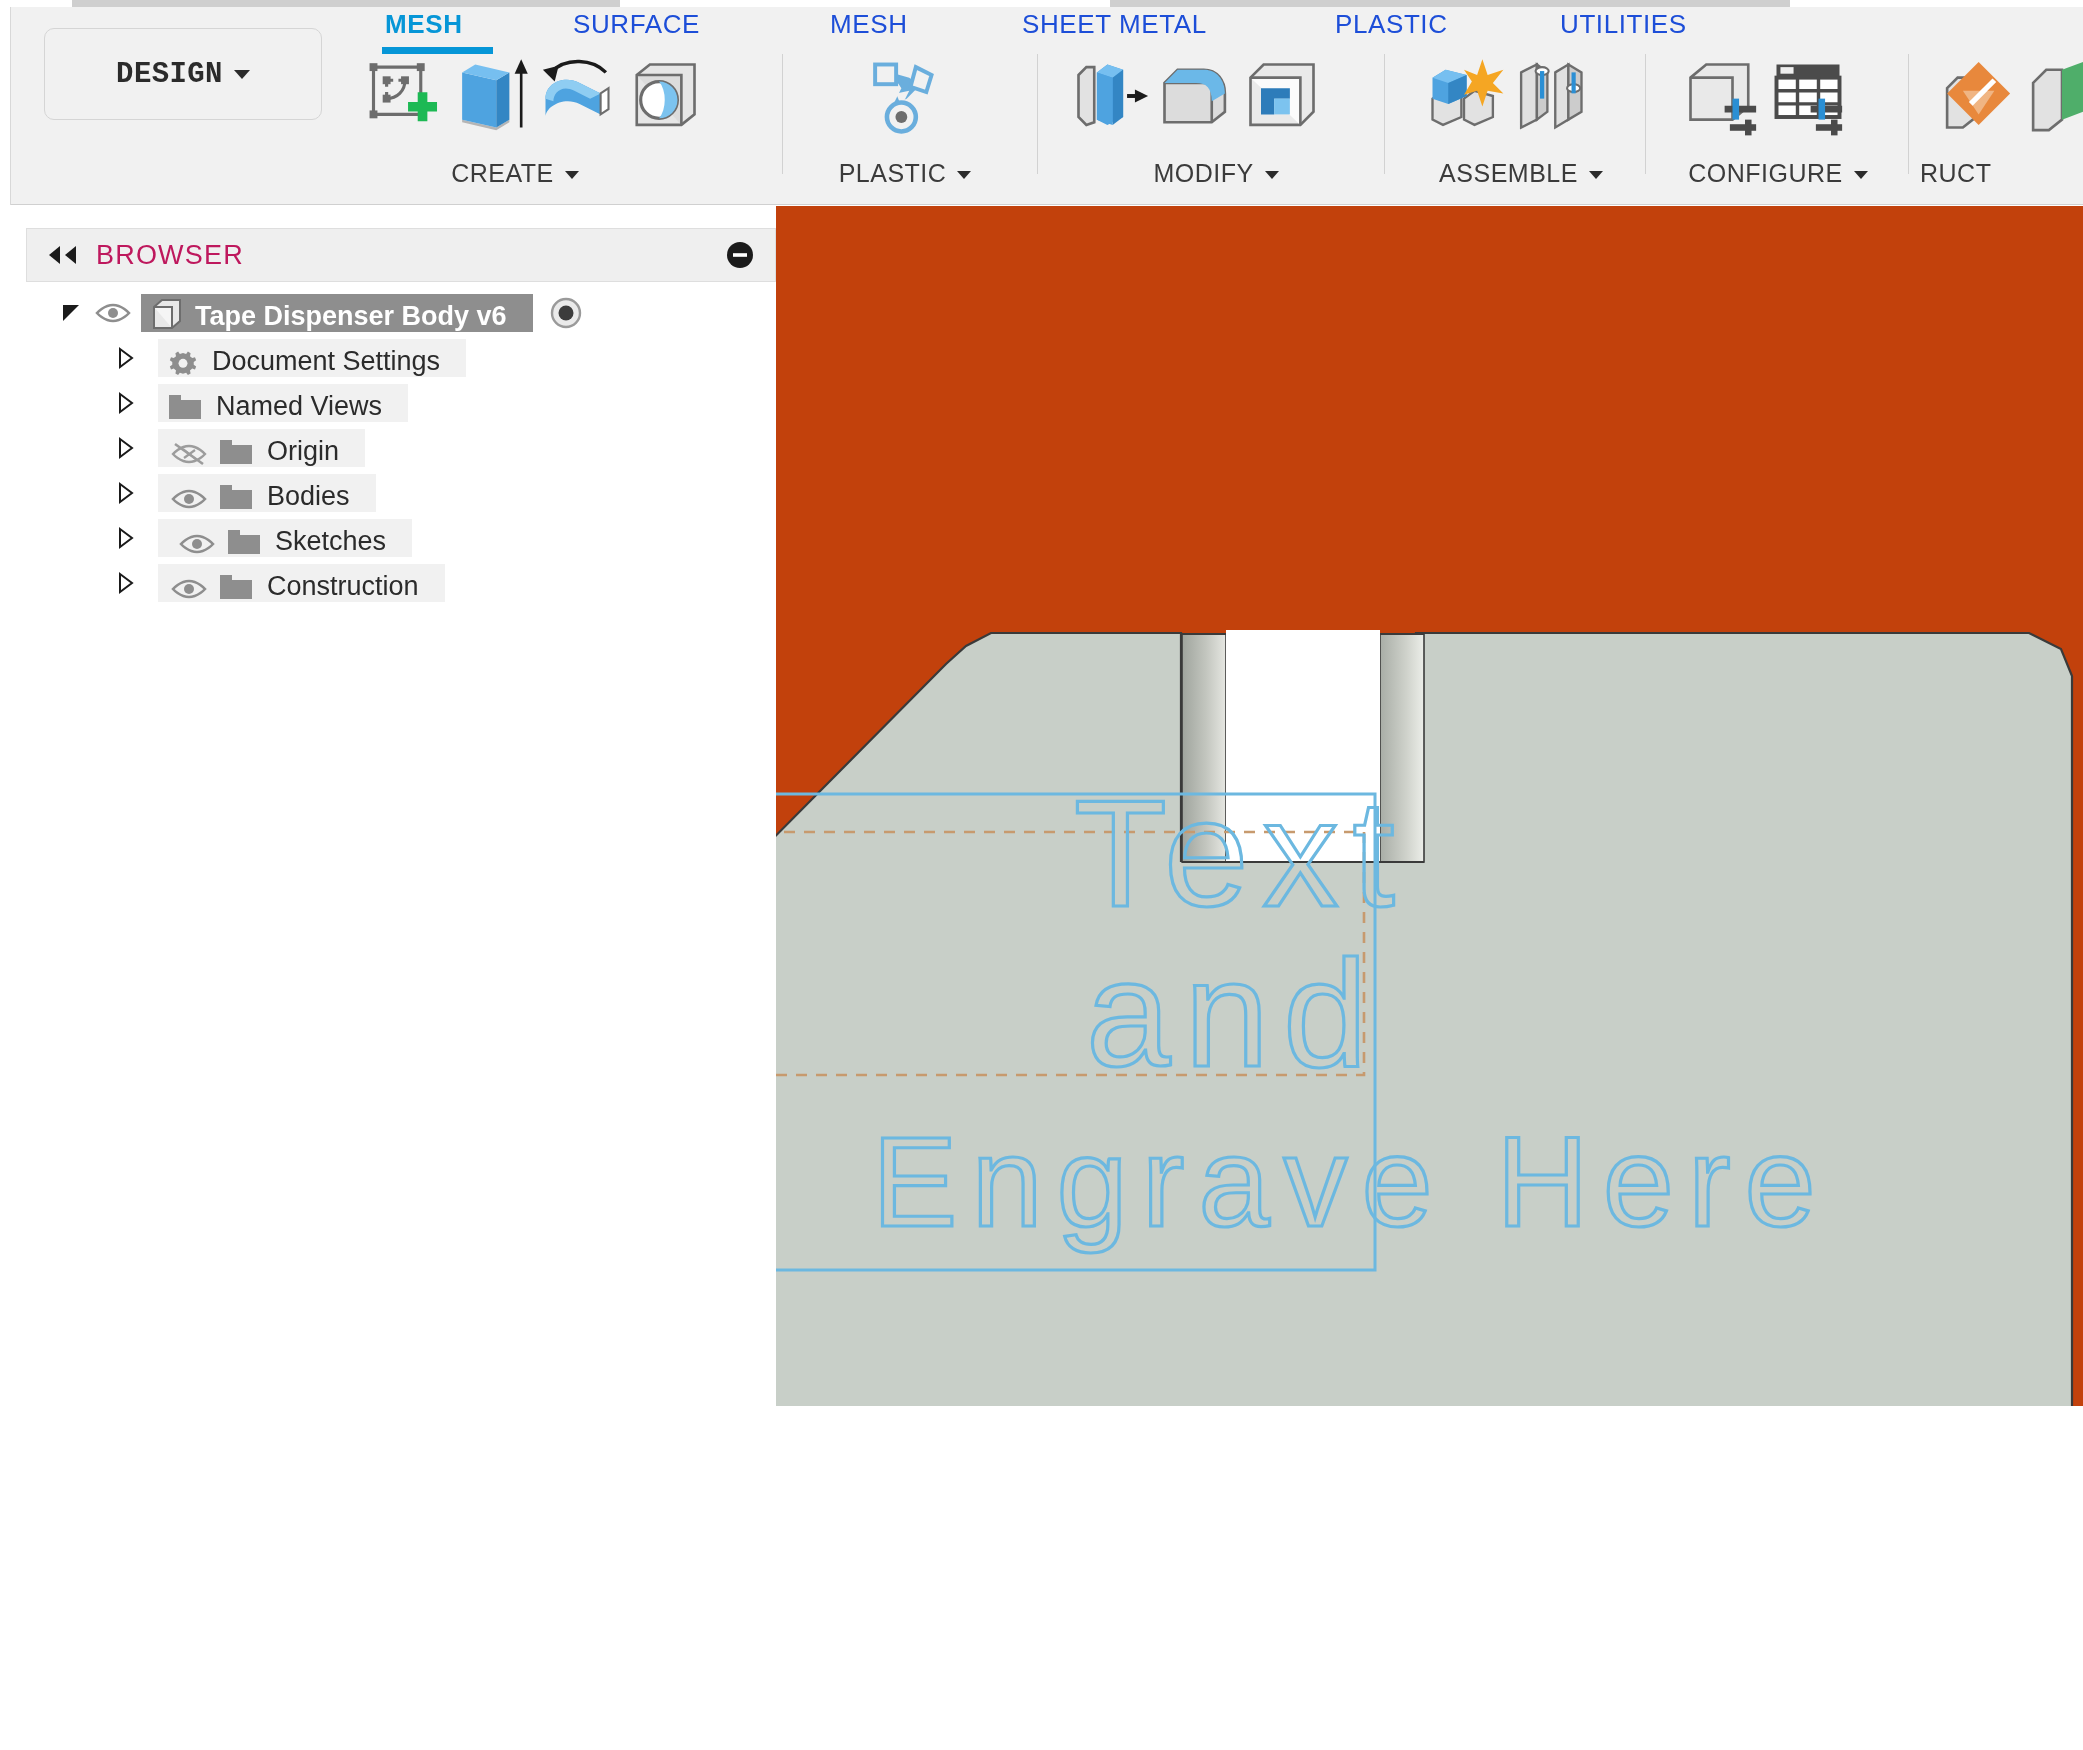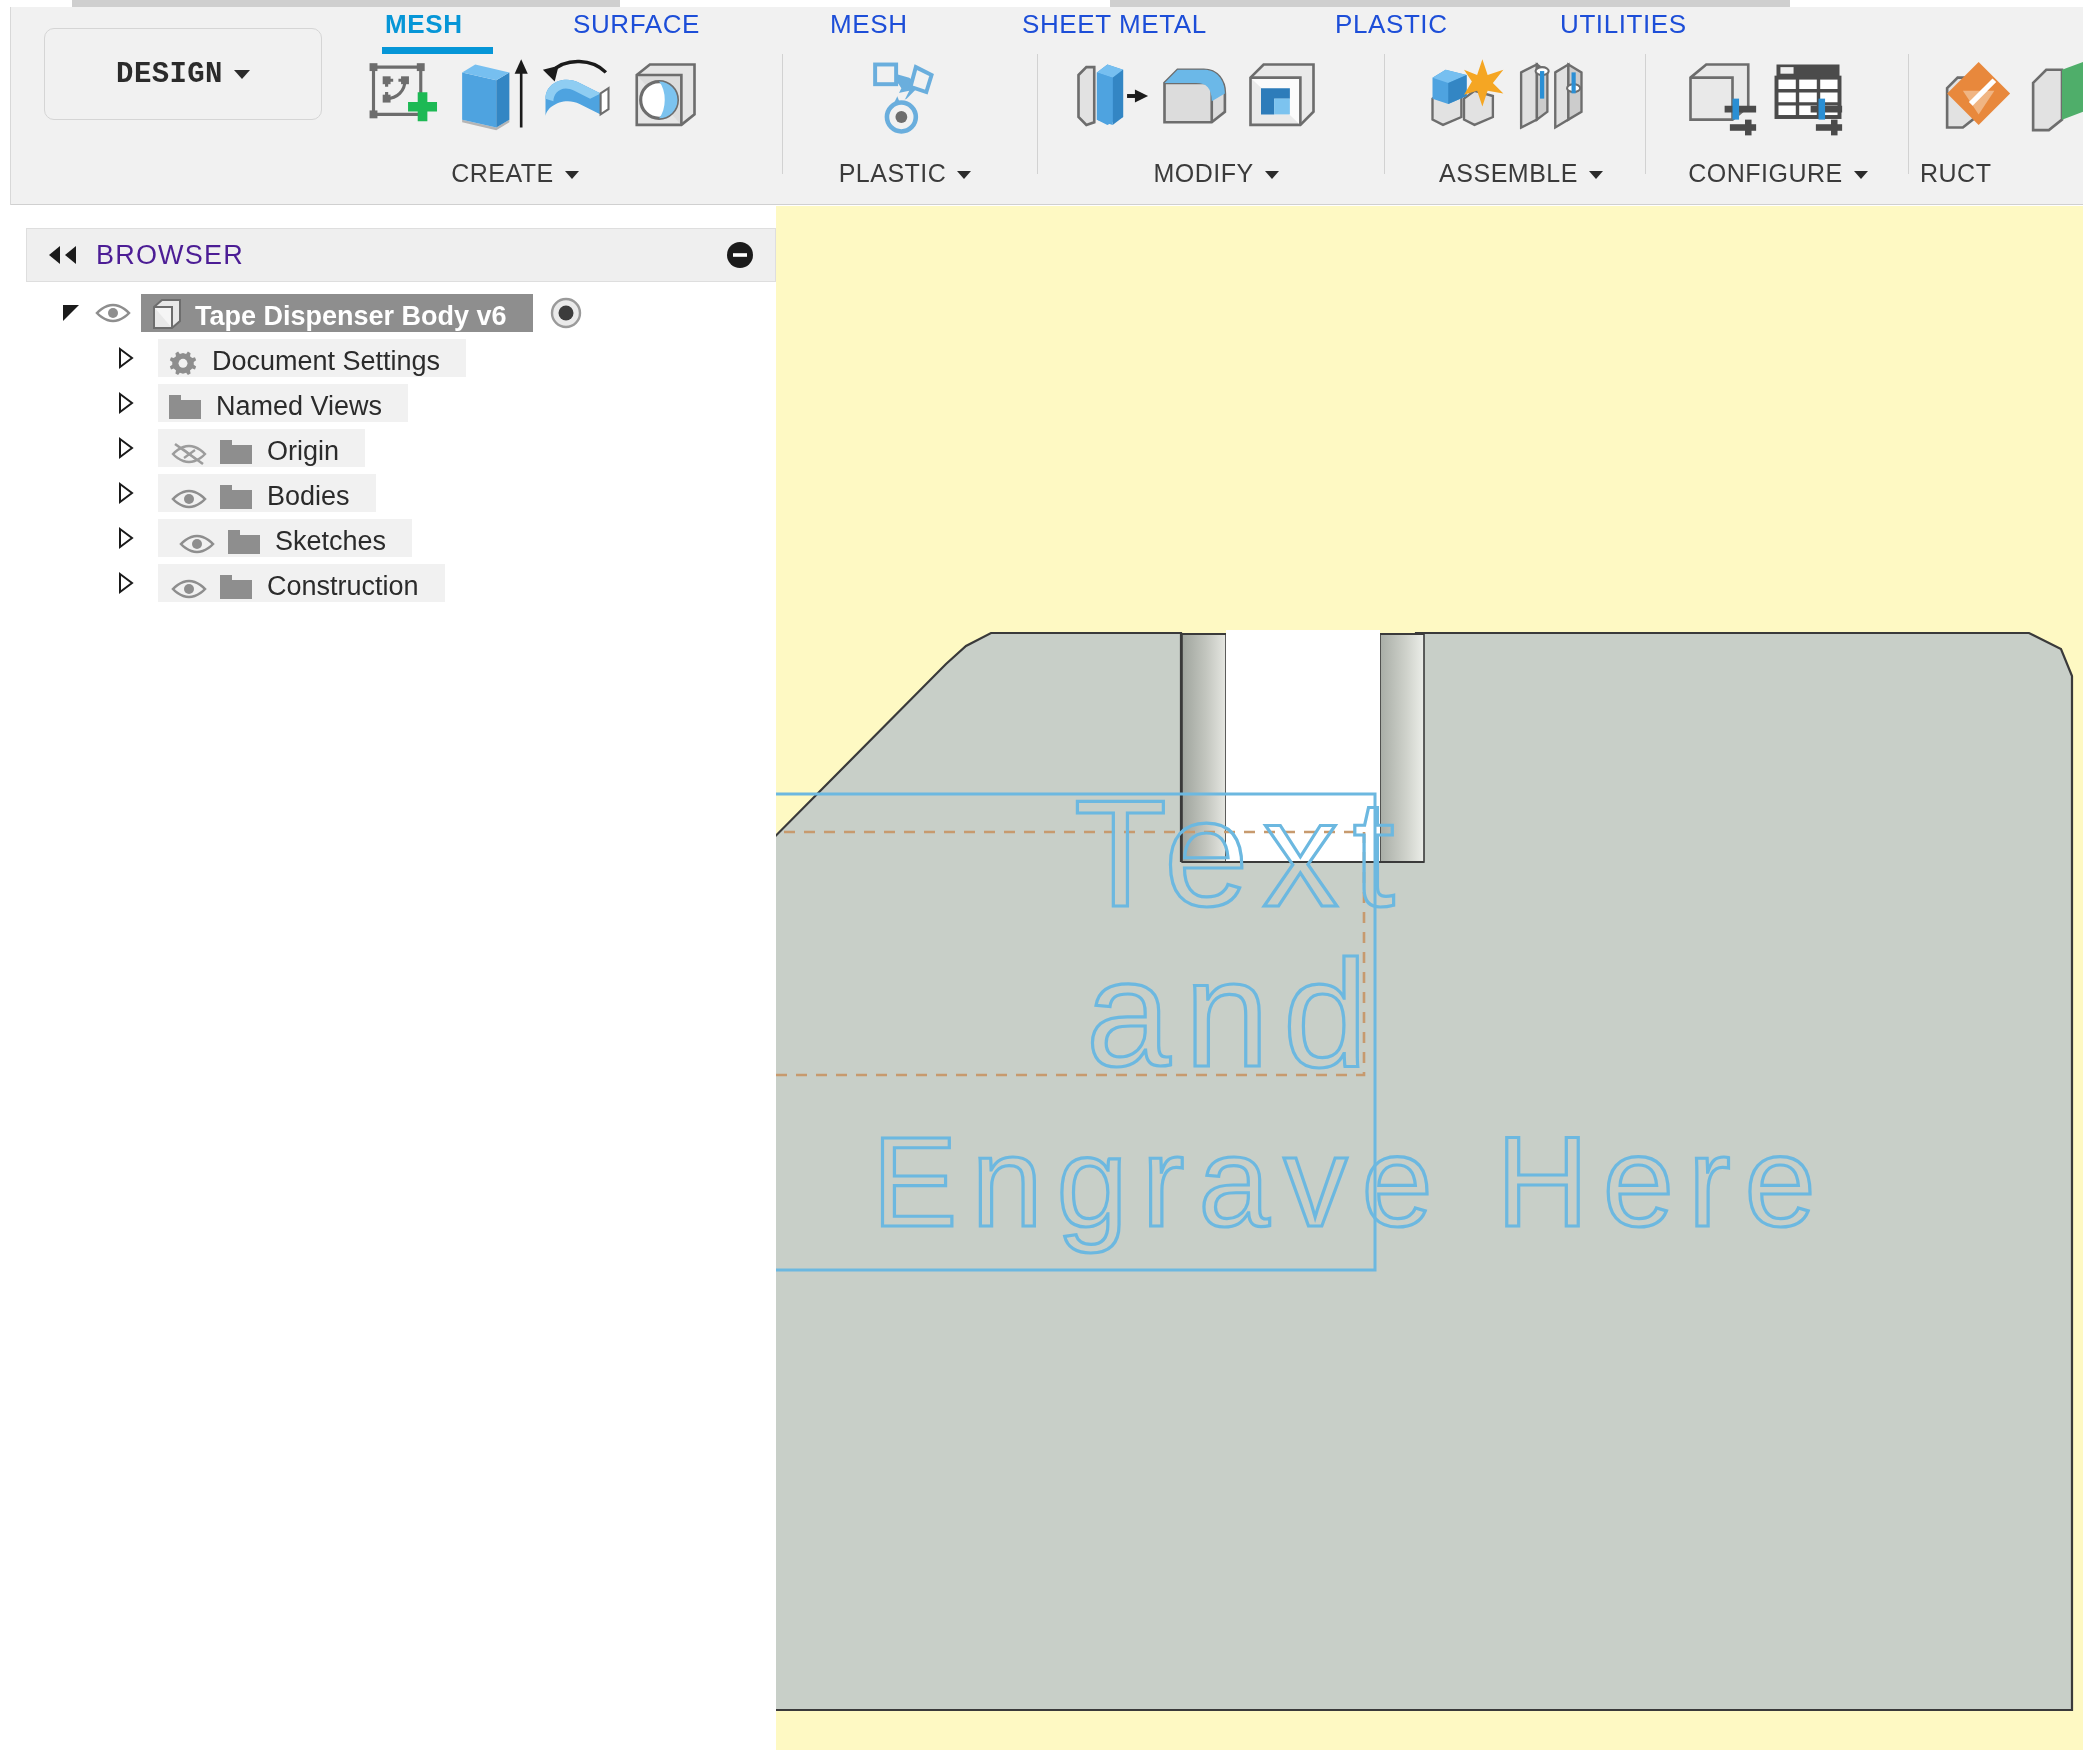--- a/index.html
+++ b/index.html
@@ -161,21 +161,21 @@
   }
   #browser-collapse {
     margin-left: 19px;
     width: 34px; height: 26px;
     cursor: pointer;
     flex: none;
   }
   #browser-title {
     margin-left: 16px;
     font-size: 27px;
-    color: #4c1d95;
+    color: #be185d;
     letter-spacing: 1.2px;
   }
   #browser-minimize {
     position: absolute;
     right: 20px;
     top: 50%;
     transform: translateY(-50%);
     width: 30px; height: 30px;
     cursor: pointer;
   }
@@ -218,22 +218,22 @@
     margin-left: 14px;
     flex: none;
     cursor: pointer;
   }
 
   
   #viewport {
     position: absolute;
     left: 776px; top: 206px;
     width: 1307px;
-    height: 1544px;
-    background: #fef9c3;
+    height: 1200px;
+    background: #c2410c;
     overflow: hidden;
   }
   #model-svg { position: absolute; left: 0; top: 0; }
 
   .engrave-text {
     font-family: "Liberation Sans", sans-serif;
     fill: none;
     stroke: #6cb8e0;
     stroke-width: 3.2;
     letter-spacing: 14px;

